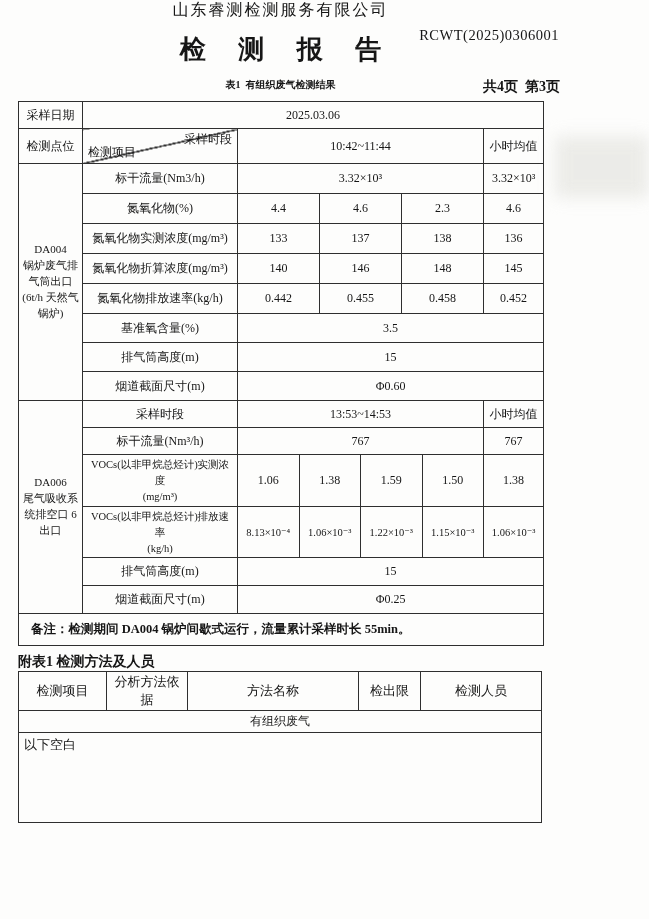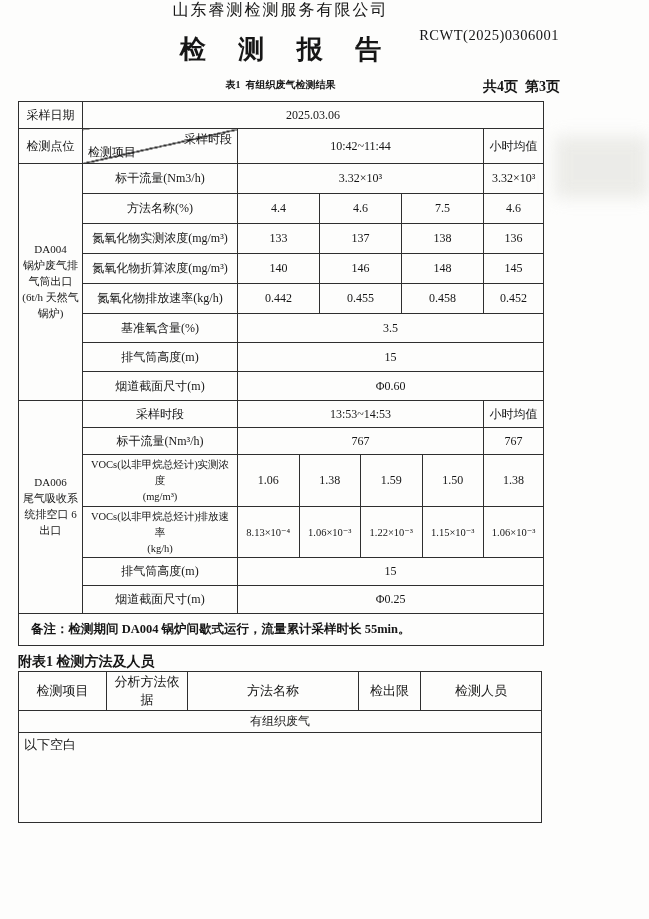--- a/index.html
+++ b/index.html
@@ -90,24 +90,24 @@
         <td rowspan="8" class="point-cell">DA004
 锅炉废气排
 气筒出口
 (6t/h 天然气
 锅炉)</td>
         <td class="lbl">标干流量(Nm3/h)</td>
         <td colspan="12">3.32×10³</td>
         <td>3.32×10³</td>
       </tr>
       <tr style="height:30px">
-        <td class="lbl">方法名称(%)</td>
+        <td class="lbl">氮氧化物(%)</td>
         <td colspan="4">4.4</td>
         <td colspan="4">4.6</td>
-        <td colspan="4">7.5</td>
+        <td colspan="4">2.3</td>
         <td>4.6</td>
       </tr>
       <tr style="height:30px">
         <td class="lbl">氮氧化物实测浓度(mg/m³)</td>
         <td colspan="4">133</td>
         <td colspan="4">137</td>
         <td colspan="4">138</td>
         <td>136</td>
       </tr>
       <tr style="height:30px">

